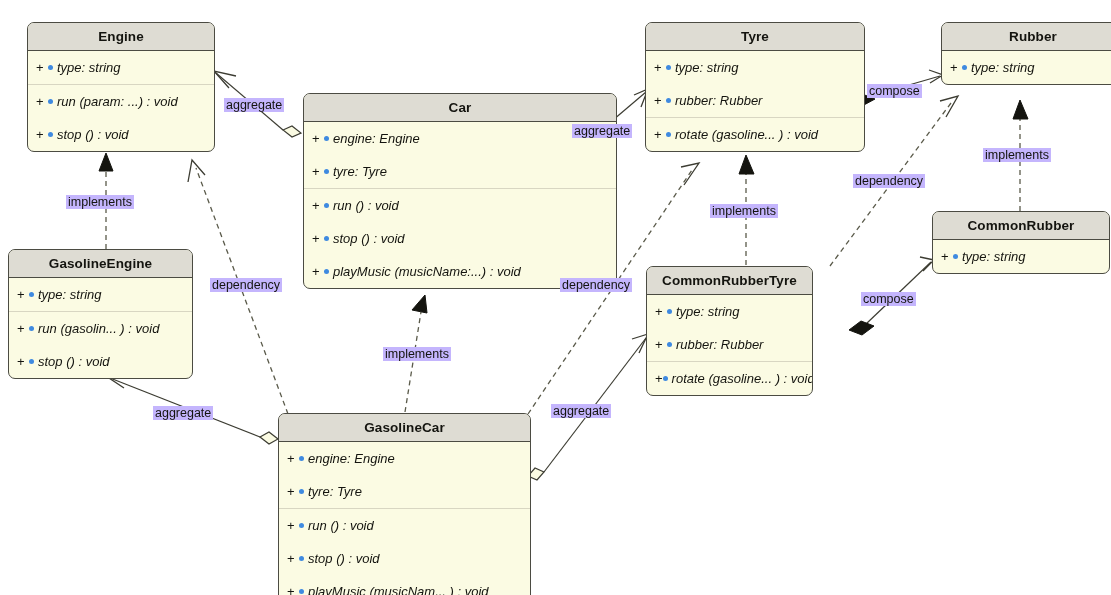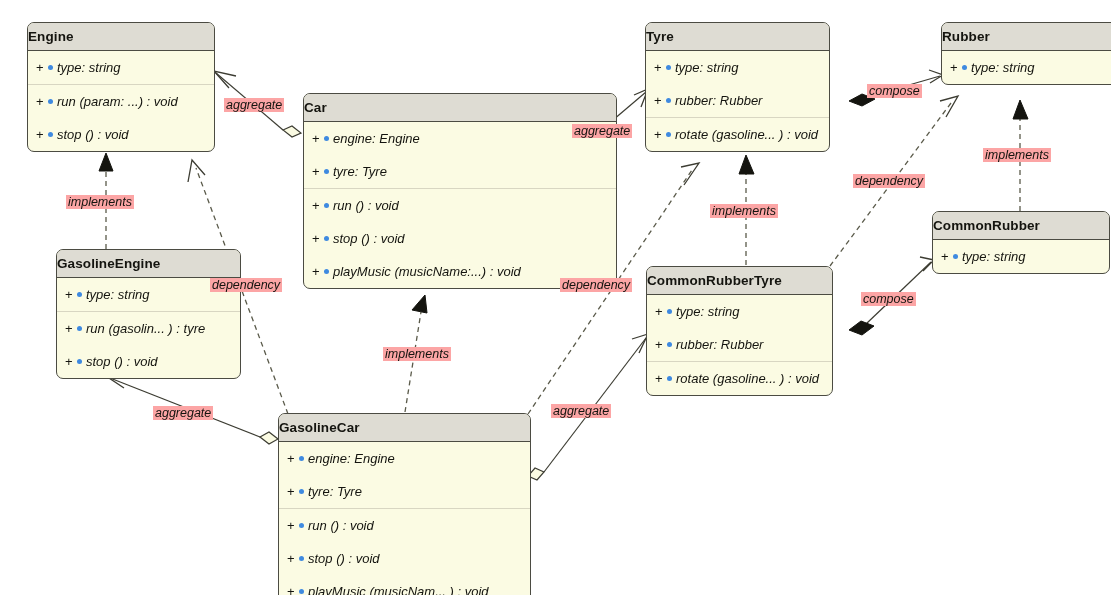--- a/index.html
+++ b/index.html
@@ -17,20 +17,21 @@
     box-sizing:border-box;
     border:1px solid #4b4b42;
     border-radius:7px;
     background:#fbfbe3;
     overflow:hidden;
     z-index:5;
   }
   .uml-title{
     background:#dedcd3;
     border-bottom:1px solid #4b4b42;
+    text-align:center;
     font-weight:bold;
     font-size:13.5px;
     color:#14140f;
     line-height:27px;
     height:27px;
     letter-spacing:0.1px;
   }
   .uml-section{padding:0;}
   .uml-section + .uml-section{border-top:1px solid #d8d6c2;}
   .uml-row{
@@ -51,26 +52,25 @@
     margin:0 4px 1px 0;
     flex:0 0 auto;
   }
   .mem{display:inline-block;font-style:italic;}
 
   
   .edge-label{
     position:absolute;
     font-size:12.5px;
     color:#14140f;
-    background:#fca5a5;
+    background:#c4b5fd;
     padding:0 2px;
     white-space:nowrap;
     z-index:8;
     line-height:14px;
-    font-style:italic;
   }
 
   svg#edges{
     position:absolute;left:0;top:0;width:1111px;height:595px;
     z-index:3;
     overflow:visible;
   }
   .solid-line{stroke:#3c3c32;stroke-width:1.2;fill:none;}
   .dashed-line{stroke:#5a5a4a;stroke-width:1.3;fill:none;stroke-dasharray:5 4;}
   .hollow{fill:#fbfbe3;stroke:#3c3c32;stroke-width:1.2;}
@@ -231,21 +231,21 @@
             <span class="dot"></span>
             <span class="mem">stop () : void</span>
           </div>
           <div class="uml-row">
             <span class="vis">+</span>
             <span class="dot"></span>
             <span class="mem">playMusic (musicName:...) : void</span>
           </div>
         </div>
       </div>
-      <div class="uml-class" style="left: 645px; top: 22px; width: 185px;">
+      <div class="uml-class" style="left: 645px; top: 22px; width: 220px;">
         <div class="uml-title">Tyre</div>
         <div class="uml-section">
           <div class="uml-row">
             <span class="vis">+</span>
             <span class="dot"></span>
             <span class="mem">type: string</span>
           </div>
           <div class="uml-row">
             <span class="vis">+</span>
             <span class="dot"></span>
@@ -263,43 +263,43 @@
       <div class="uml-class" style="left: 941px; top: 22px; width: 184px;">
         <div class="uml-title">Rubber</div>
         <div class="uml-section">
           <div class="uml-row">
             <span class="vis">+</span>
             <span class="dot"></span>
             <span class="mem">type: string</span>
           </div>
         </div>
       </div>
-      <div class="uml-class" style="left: 8px; top: 249px; width: 185px; margin-left: 48px;">
+      <div class="uml-class" style="left: 8px; top: 249px; width: 185px;">
         <div class="uml-title">GasolineEngine</div>
         <div class="uml-section">
           <div class="uml-row">
             <span class="vis">+</span>
             <span class="dot"></span>
             <span class="mem">type: string</span>
           </div>
         </div>
         <div class="uml-section">
           <div class="uml-row">
             <span class="vis">+</span>
             <span class="dot"></span>
-            <span class="mem">run (gasolin... ) : tyre</span>
+            <span class="mem">run (gasolin... ) : void</span>
           </div>
           <div class="uml-row">
             <span class="vis">+</span>
             <span class="dot"></span>
             <span class="mem">stop () : void</span>
           </div>
         </div>
       </div>
-      <div class="uml-class" style="left: 646px; top: 266px; width: 187px;">
+      <div class="uml-class" style="left: 646px; top: 266px; width: 167px;">
         <div class="uml-title">CommonRubberTyre</div>
         <div class="uml-section">
           <div class="uml-row">
             <span class="vis">+</span>
             <span class="dot"></span>
             <span class="mem">type: string</span>
           </div>
           <div class="uml-row">
             <span class="vis">+</span>
             <span class="dot"></span>

